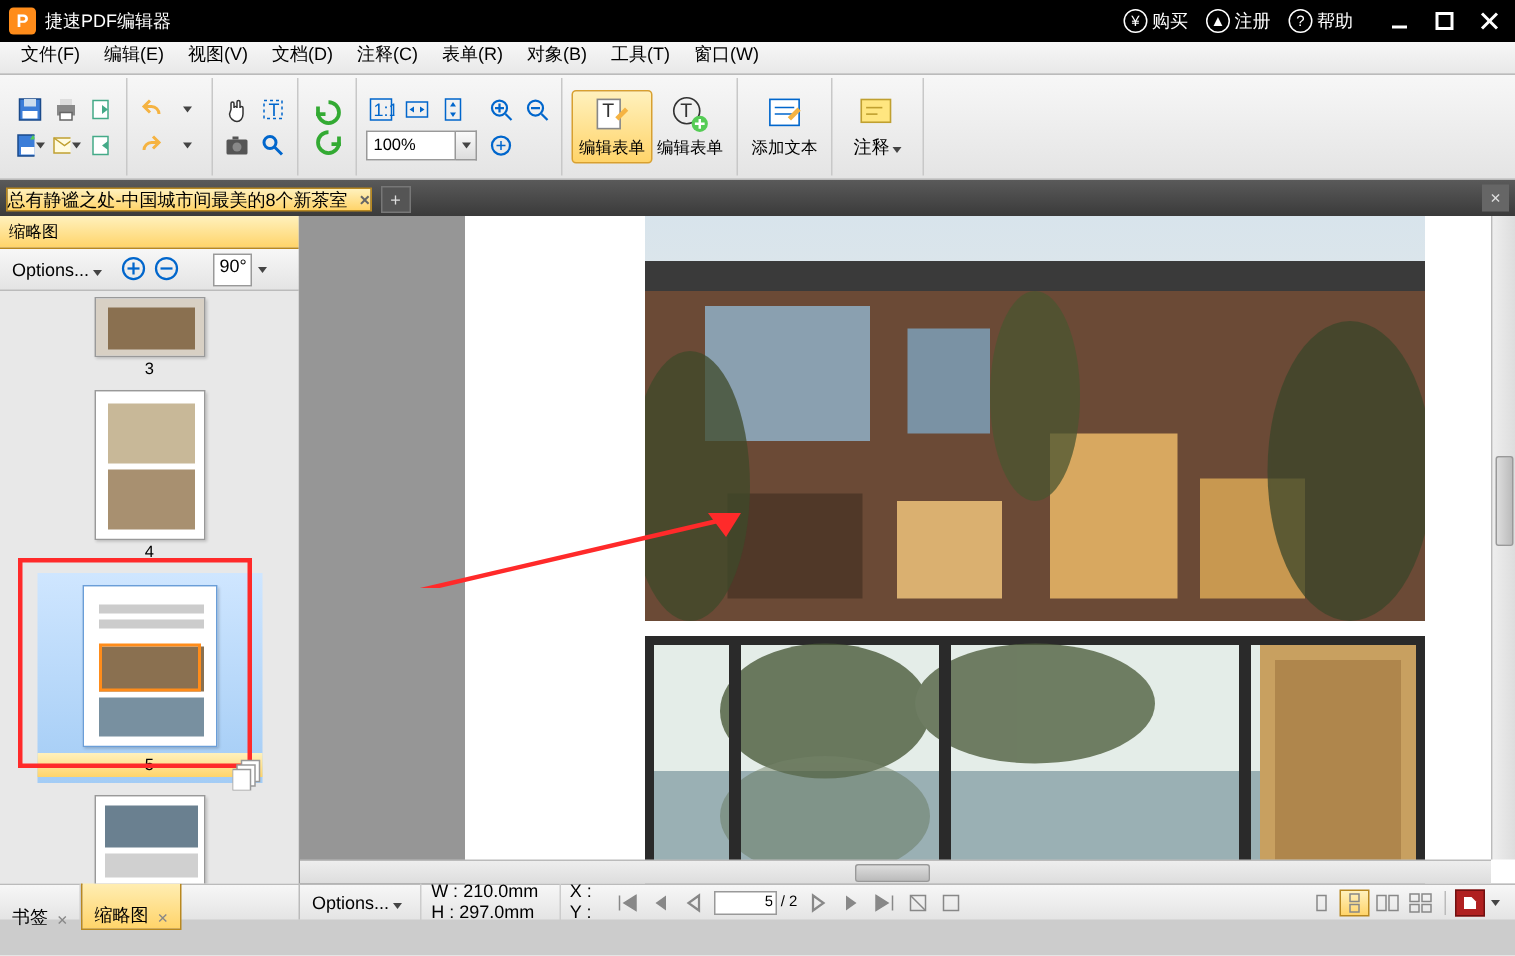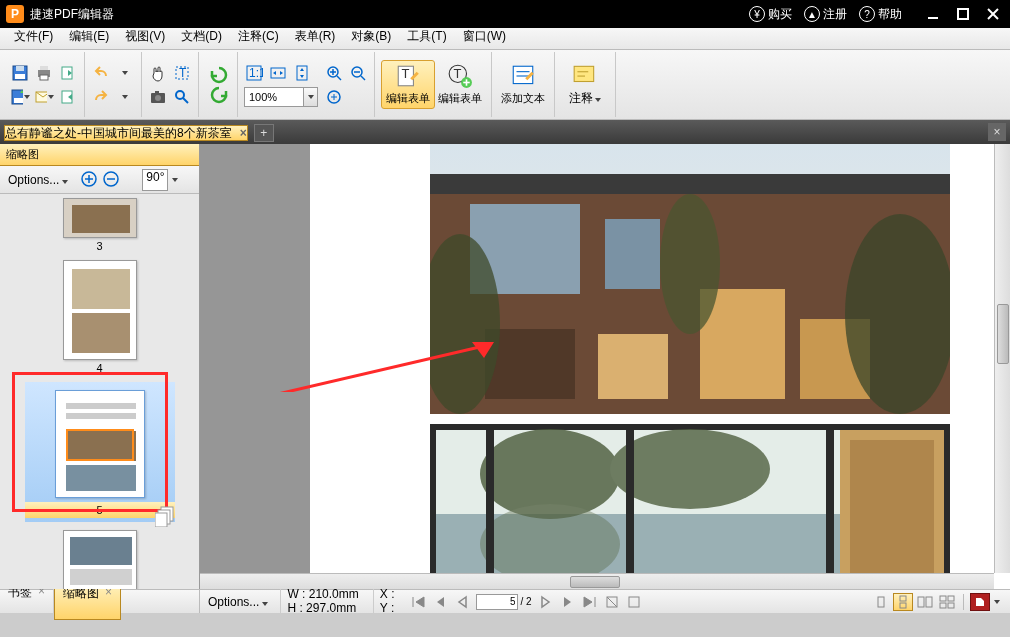--- a/index.html
+++ b/index.html
@@ -52,21 +52,21 @@
 .page{position:absolute;left:110px;top:0;width:732px;height:596px;background:#fff}
 .photo{position:absolute;left:120px;top:0;width:520px;height:270px}
 .photo2{position:absolute;left:120px;top:280px;width:520px;height:165px}
 .arrow{position:absolute;left:-16px;top:188px;width:320px;height:60px;pointer-events:none}
 .scroll-h{position:absolute;left:0;bottom:0;right:16px;height:16px;background:linear-gradient(#eee,#ddd);border-top:1px solid #bbb;display:flex}
 .scroll-h .hthumb{position:absolute;left:370px;top:2px;width:50px;height:12px;background:linear-gradient(#ddd,#bbb);border:1px solid #999;border-radius:2px}
 .scroll-v{position:absolute;right:0;top:0;bottom:16px;width:16px;background:linear-gradient(90deg,#eee,#ddd);border-left:1px solid #bbb}
 .scroll-v .vthumb{position:absolute;left:2px;top:160px;width:12px;height:60px;background:linear-gradient(90deg,#ddd,#bbb);border:1px solid #999;border-radius:2px}
 .bottombar{height:24px;background:linear-gradient(#f7f7f7,#e4e4e4);border-top:1px solid #bbb;display:flex;align-items:center}
 .bottombar .lefttabs{width:200px;display:flex;align-items:center;height:100%;border-right:1px solid #bbb}
-.btab{height:36px;padding:0 8px;display:flex;align-items:flex-start;font-size:11px;border-right:1px solid #ccc}
+.btab{height:36px;padding:0 8px;display:flex;align-items:flex-end;font-size:11px;border-right:1px solid #ccc}
 .btab .x{margin-left:6px;color:#888}
 .btab.act{background:linear-gradient(#fff1bd,#ffd46a);border:1px solid #b88820}
 .bcenter{flex:1;display:flex;align-items:center;padding:0 4px;gap:4px}
 .bcenter .opt{padding:0 4px;font-size:11px}
 .dims{display:flex;flex-direction:column;font-size:10px;line-height:1.1;border-left:1px solid #ccc;padding:0 6px;margin-left:4px}
 .navbtns{display:flex;gap:2px;align-items:center;margin-left:4px}
 .navbtns .nb{width:20px;height:18px;display:flex;align-items:center;justify-content:center}
 .pgnum{display:flex;align-items:center;margin:0 2px}
 .pgnum input{width:42px;height:16px;border:1px solid #999;text-align:right;font-size:10px;padding-right:2px;background:#fff}
 .pgnum .tot{font-size:10px;margin-left:2px}

